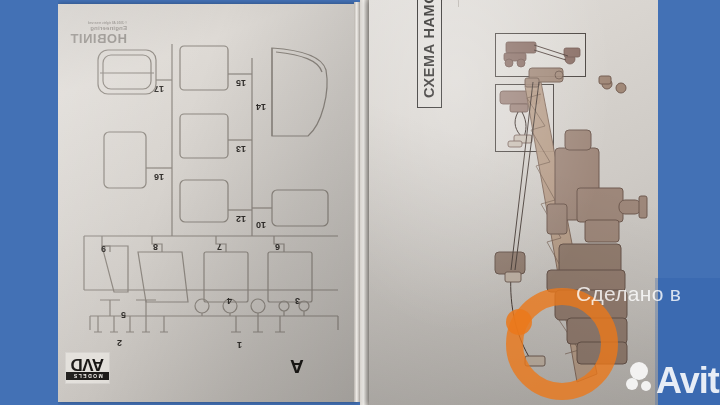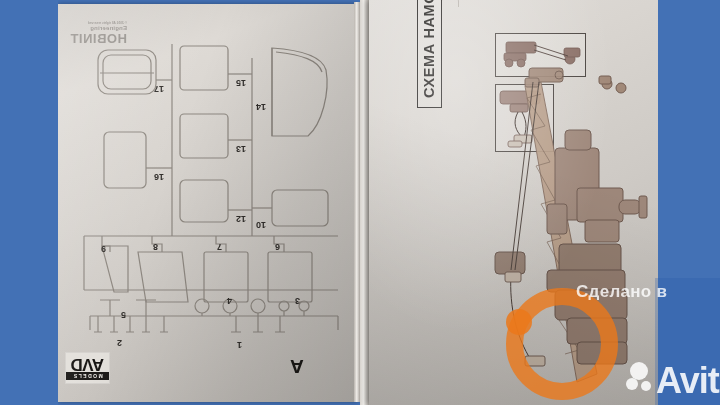--- a/index.html
+++ b/index.html
@@ -79,22 +79,22 @@
     font-size:14.5px;font-weight:bold;letter-spacing:.6px;color:#201e1c;
     white-space:nowrap;background:rgba(255,255,255,.10);
   }
   .inset{position:absolute;border:1.6px solid #4a4440;background:rgba(255,255,255,.12);}
   .inset-1{left:126px;top:33px;width:89px;height:42px;}
   .inset-2{left:126px;top:84px;width:57px;height:66px;}
 
   
   .wm{position:absolute;left:498px;top:278px;width:222px;height:127px;
       pointer-events:none;}
-  .wm-made{position:absolute;left:78px;top:4px;font-size:17px;color:rgba(255,255,255,.80);
-    letter-spacing:.3px;font-weight:bold;}
+  .wm-made{position:absolute;left:78px;top:4px;font-size:21px;color:rgba(255,255,255,.80);
+    letter-spacing:.3px;}
   .wm-big{position:absolute;left:72px;top:22px;font-size:62px;font-weight:bold;
     color:rgba(255,255,255,.86);letter-spacing:-2px;line-height:62px;}
   .wm-dots{position:absolute;left:128px;top:84px;}
   .wm-avito{position:absolute;left:158px;top:82px;font-size:36px;font-weight:bold;
     color:rgba(255,255,255,.88);letter-spacing:-1px;}
   .wm-ring{position:absolute;left:8px;top:10px;width:78px;height:78px;border-radius:50%;
     border:17px solid rgba(235,120,26,.80);}
   .wm-ring:after{content:"";position:absolute;left:-17px;top:4px;width:26px;height:26px;
     border-radius:50%;background:rgba(235,120,26,.85);}
 

